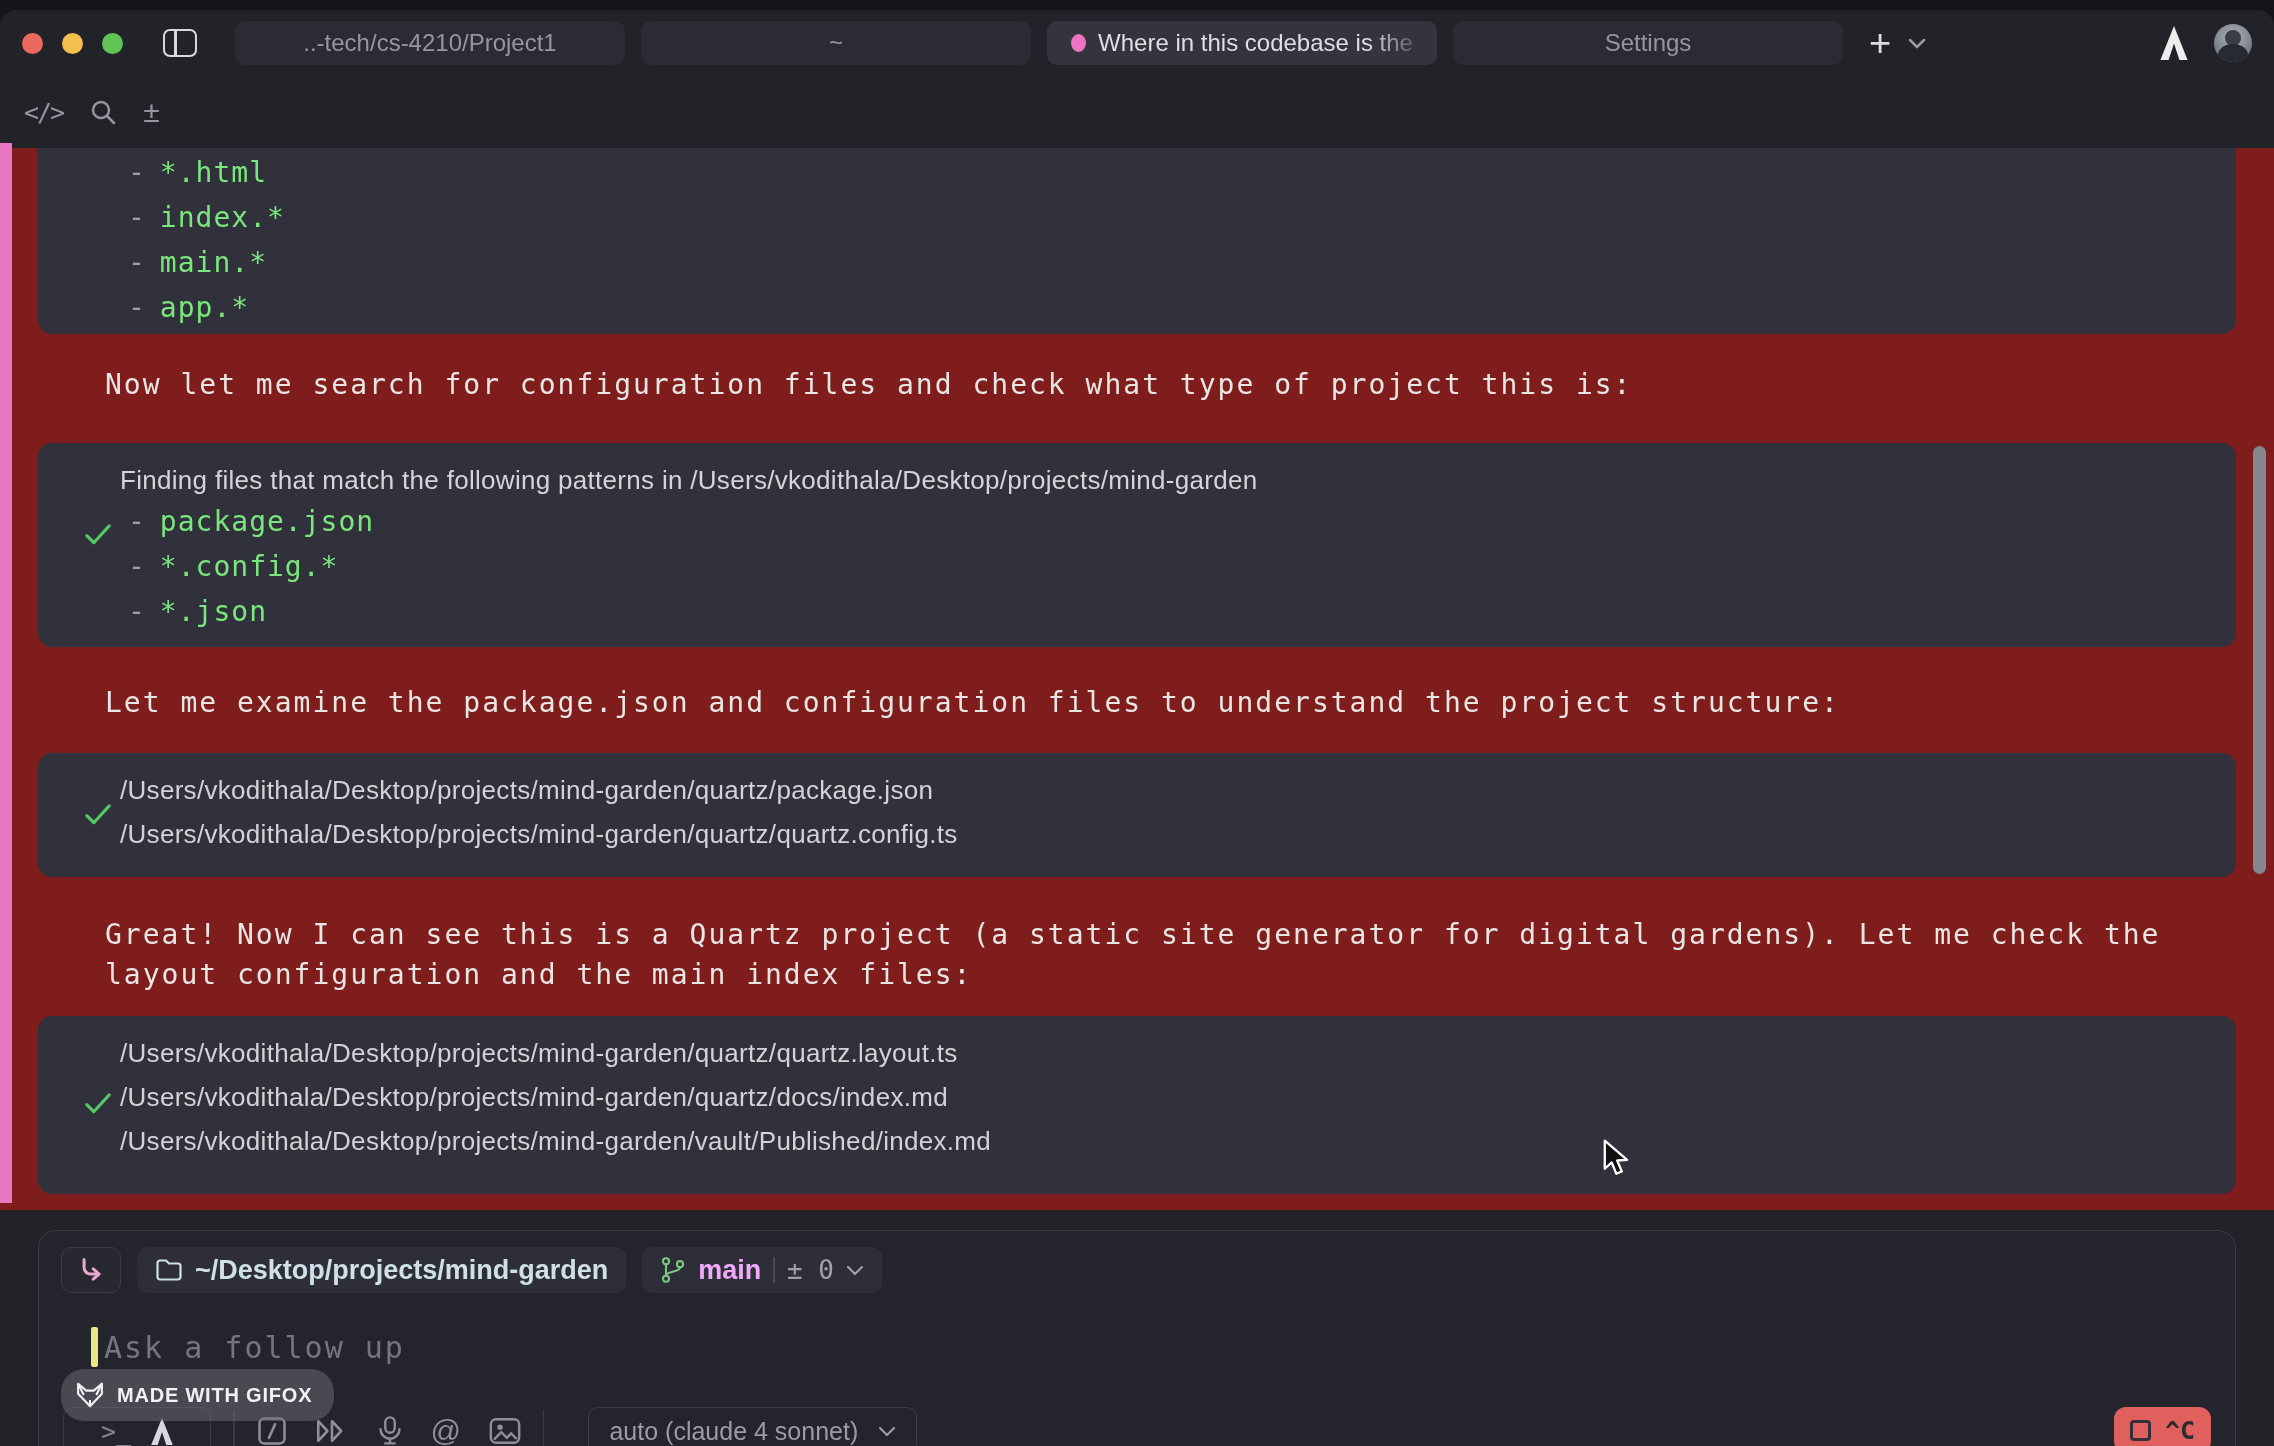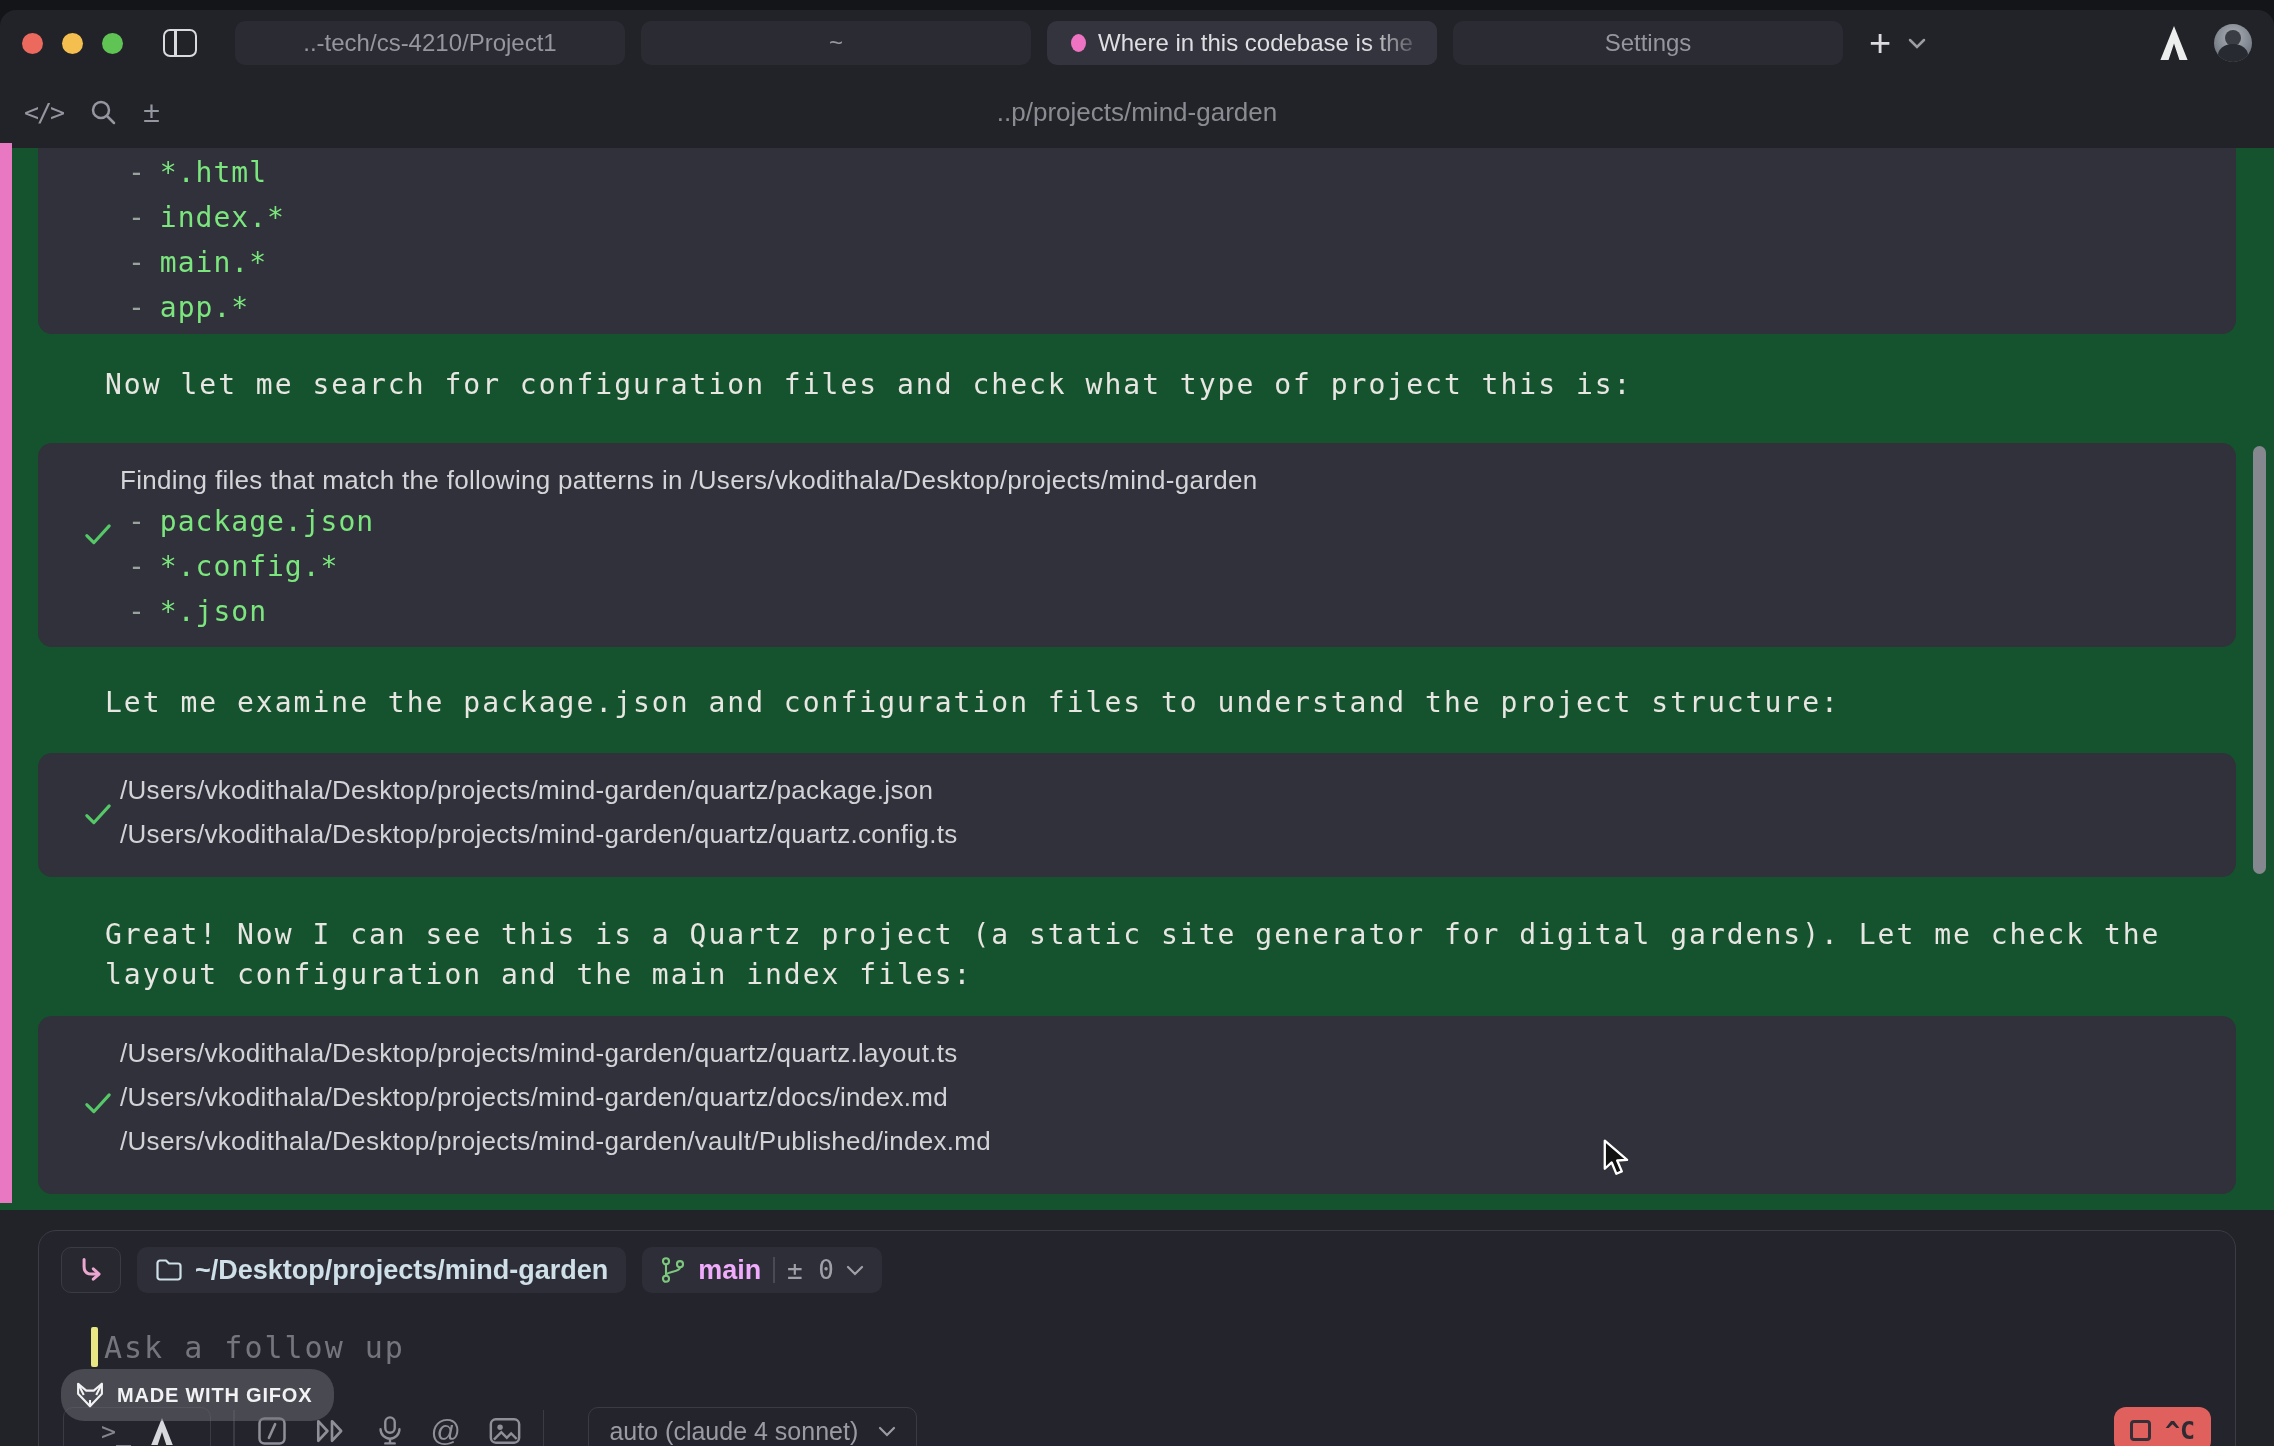--- a/index.html
+++ b/index.html
@@ -39,21 +39,21 @@
 
   
   .toolbar2 { position:absolute; left:0; top:66px; width:100%; height:72px;
               display:flex; align-items:center; padding:0 24px; }
   .toolbar2 .icons { display:flex; align-items:center; gap:26px; color:#9597a0; }
   .code-icon { font-family:"DejaVu Sans Mono", monospace; font-size:25px; letter-spacing:-2px; }
   .pm-icon { font-size:30px; }
   .path-title { position:absolute; left:0; right:0; text-align:center; font-size:26px; color:#8b8c93; }
 
   
-  .content { position:absolute; left:0; top:138px; width:100%; height:1062px; background:#14532d; }
+  .content { position:absolute; left:0; top:138px; width:100%; height:1062px; background:#7f1d1d; }
   .pink-stripe { position:absolute; left:0; top:133px; width:12px; height:1060px; background:#e878c2; z-index:5; }
   .block { position:absolute; left:38px; right:38px; background:#30313a; border-radius:14px; }
   .para { position:absolute; left:105px; font-size:28px; letter-spacing:2px; color:#e8e6e2;
           font-family:"DejaVu Sans Mono", monospace; white-space:nowrap; }
   .pattern-line { position:absolute; left:90px; font-size:28px; letter-spacing:1px; white-space:nowrap;
           font-family:"DejaVu Sans Mono", monospace; }
   .pattern-line .dash { color:#99a29b; margin-right:14px; }
   .pattern-line .pat { color:#7be67d; }
   .block-header { position:absolute; left:82px; font-size:26px; color:#d4d5d9; letter-spacing:.3px; white-space:nowrap; }
   .path-line { position:absolute; left:82px; font-size:26px; color:#d2d3d7; letter-spacing:.3px; white-space:nowrap; }
@@ -132,21 +132,20 @@
     </div>
     <div class="tabbar-right">
       <svg width="28" height="34" viewBox="0 0 24 30">
         <polygon points="12,0 24,30 16.8,30 12,15.5 7.2,30 0,30" fill="#eceded"></polygon>
       </svg>
       <div class="avatar"></div>
     </div>
   </div>
 
   <div class="toolbar2">
-    <div class="path-title">..p/projects/mind-garden</div>
     <div class="icons">
       <span class="code-icon">&lt;/&gt;</span>
       <span>
         <svg width="28" height="28" viewBox="0 0 28 28">
             <circle cx="12" cy="12" r="8" fill="none" stroke="#9597a0" stroke-width="2.5"></circle>
             <line x1="18" y1="18" x2="25" y2="25" stroke="#9597a0" stroke-width="2.5" stroke-linecap="round"></line>
           </svg>
       </span>
       <span class="pm-icon">±</span>
     </div>

